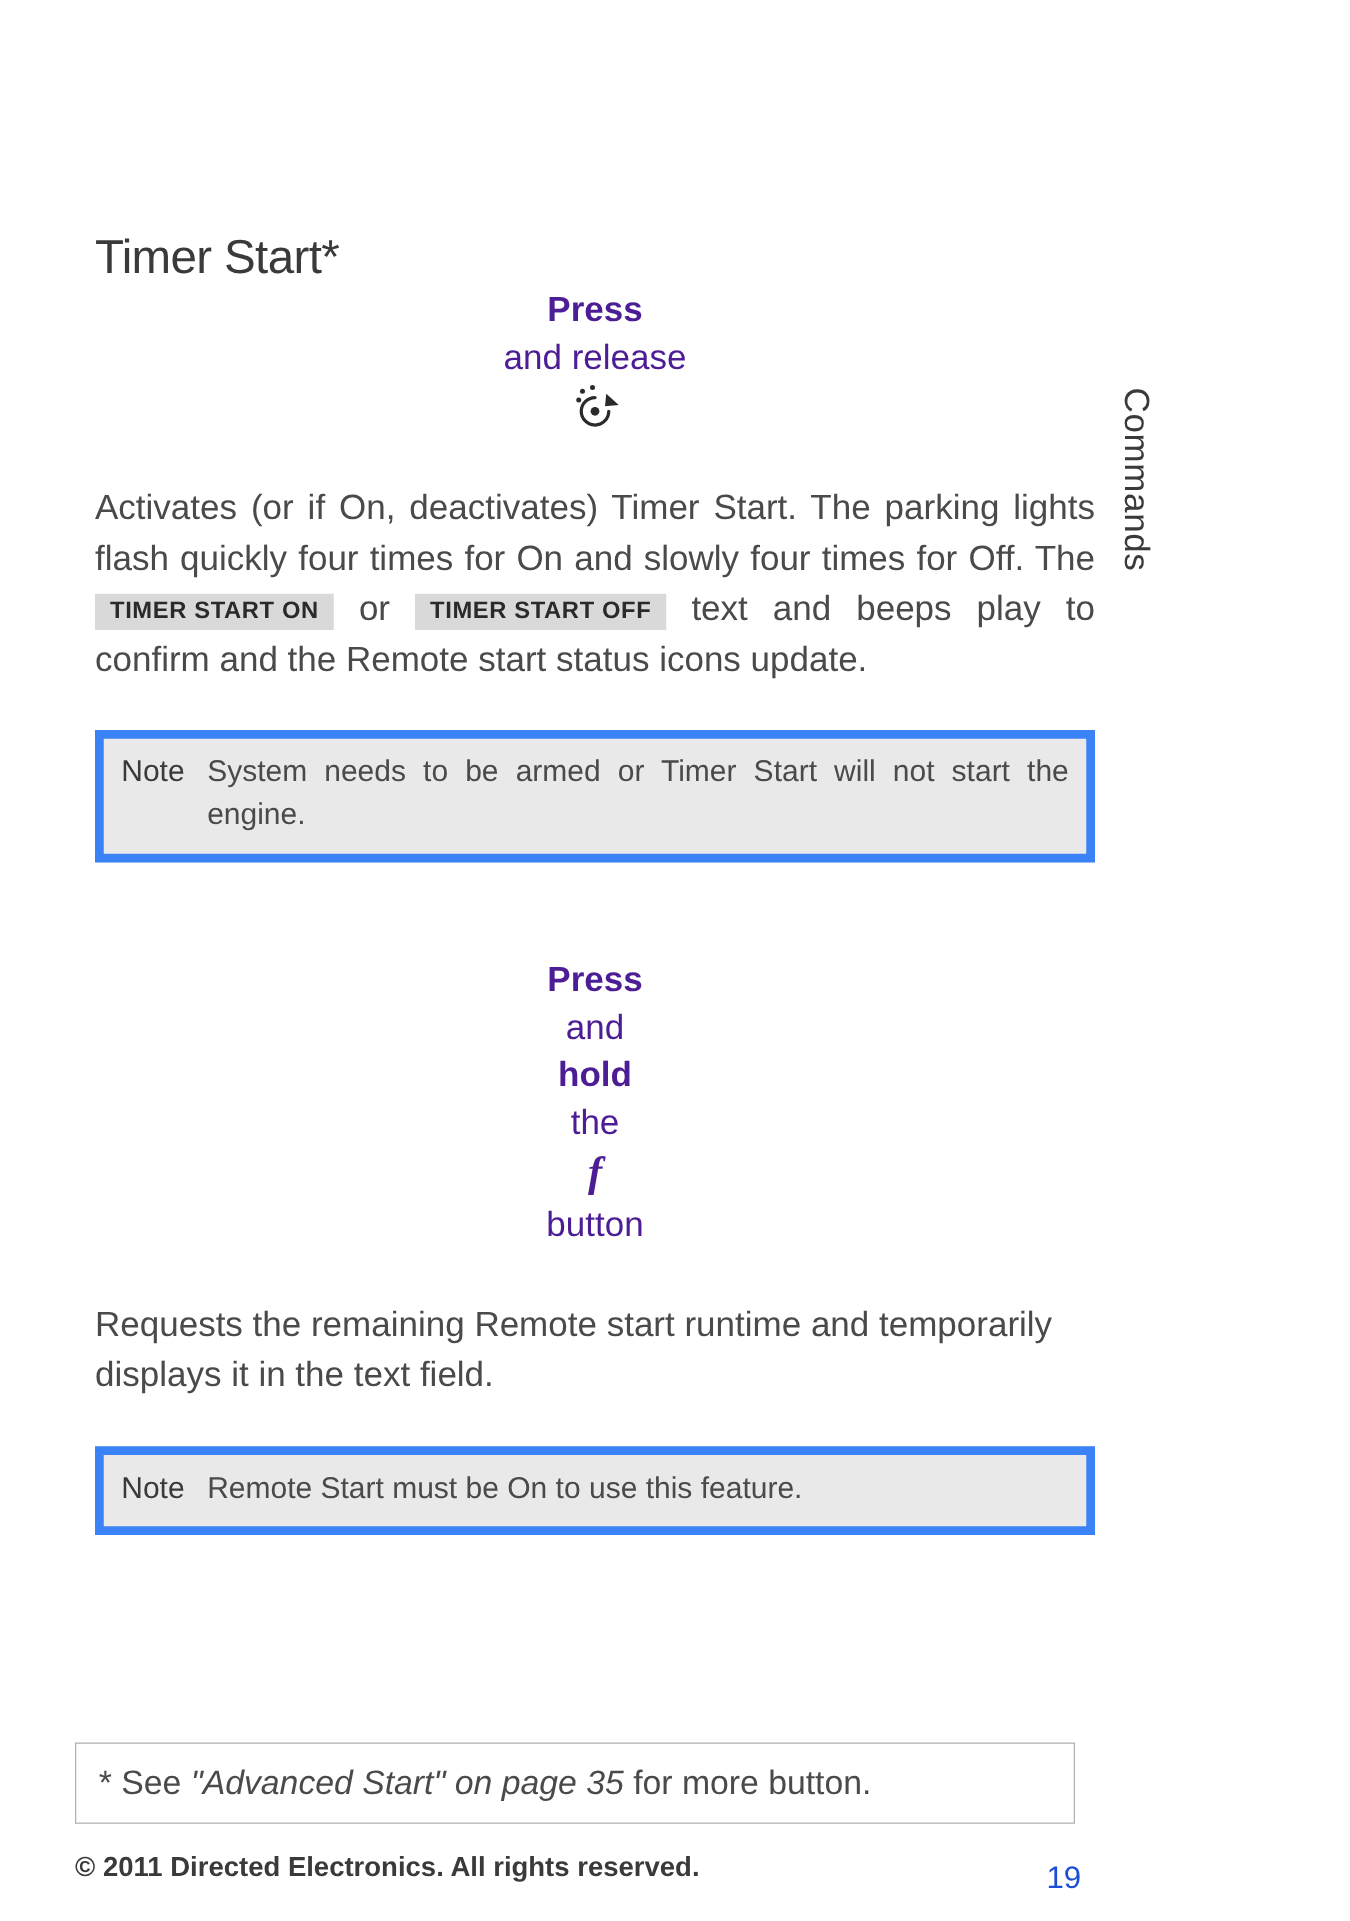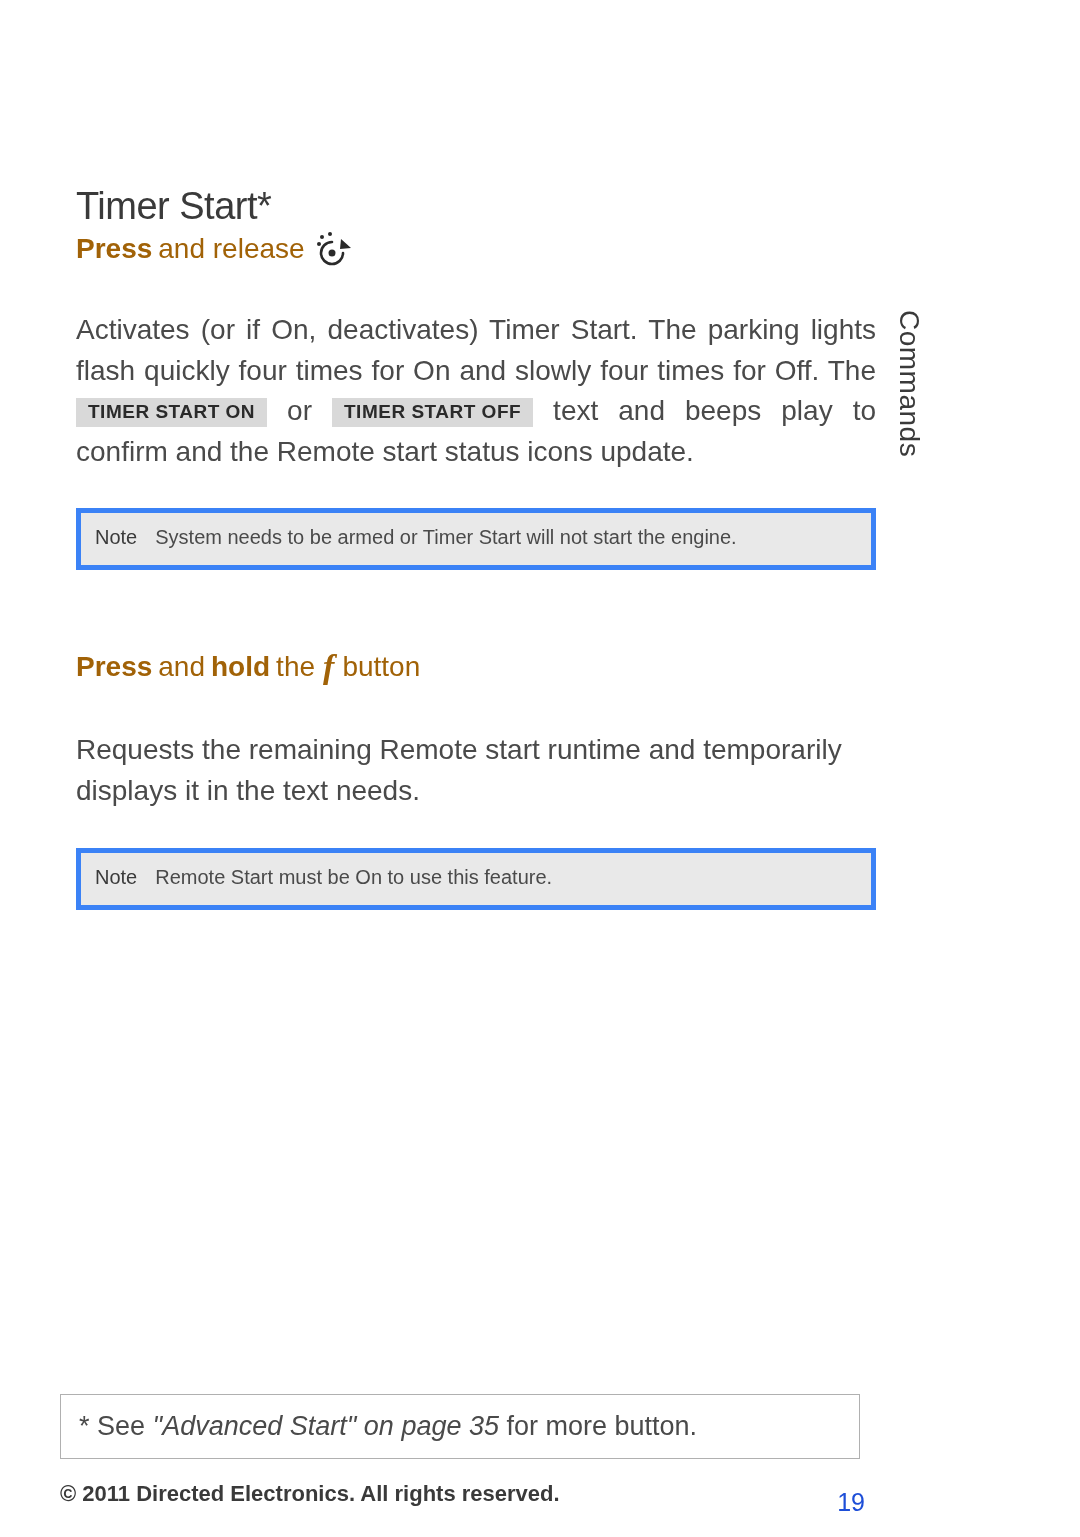--- a/index.html
+++ b/index.html
@@ -21,25 +21,26 @@
       font-size: 38px;
       font-weight: 500;
       font-stretch: condensed;
       letter-spacing: -0.5px;
       color: #3a3a3a;
       margin-bottom: 4px;
     }
     .instruction-line {
       font-size: 28px;
       font-weight: 300;
-      color: #a16207;
+      color: #4c1d95;
       display: flex;
       align-items: center;
       gap: 6px;
       margin-bottom: 44px;
+      flex-direction: column;
     }
     .instruction-line .bold { font-weight: 600; }
     .body-text {
       font-size: 28px;
       font-weight: 300;
       line-height: 1.45;
       text-align: justify;
       color: #4a4a4a;
       margin-bottom: 36px;
     }
@@ -49,25 +50,25 @@
       font-weight: 700;
       font-size: 19px;
       letter-spacing: 0.5px;
       padding: 3px 12px 3px 12px;
       line-height: 1.2;
       vertical-align: 2px;
       font-family: "Arial Black", Arial, sans-serif;
       color: #2a2a2a;
     }
     .note-box {
-      border: 5px solid #3b82f6;
+      border: 7px solid #3b82f6;
       background: #e9e9e9;
       display: flex;
       align-items: flex-start;
-      font-size: 20px;
+      font-size: 24px;
       font-weight: 300;
       line-height: 1.4;
       color: #4a4a4a;
     }
     .note-label-cell {
       padding: 10px 16px 10px 14px;
       font-weight: 500;
       color: #3a3a3a;
       white-space: nowrap;
     }
@@ -170,21 +171,21 @@
   <div class="section2">
     <div class="instruction-line" style="margin-bottom:44px;">
       <span class="bold">Press</span>
       <span> and </span>
       <span class="bold">hold</span>
       <span> the </span>
       <span class="f-icon">f</span>
       <span> button</span>
     </div>
 
-    <div class="body-text" style="text-align:left;">Requests the remaining Remote start runtime and temporarily displays it in the text needs.</div>
+    <div class="body-text" style="text-align:left;">Requests the remaining Remote start runtime and temporarily displays it in the text field.</div>
 
     <div class="note-box">
       <div class="note-label-cell">Note</div>
       <div class="note-text-cell" style="text-align:left;">Remote Start must be On to use this feature.</div>
     </div>
   </div>
 
 </div>
 
 <div class="footnote-box">

